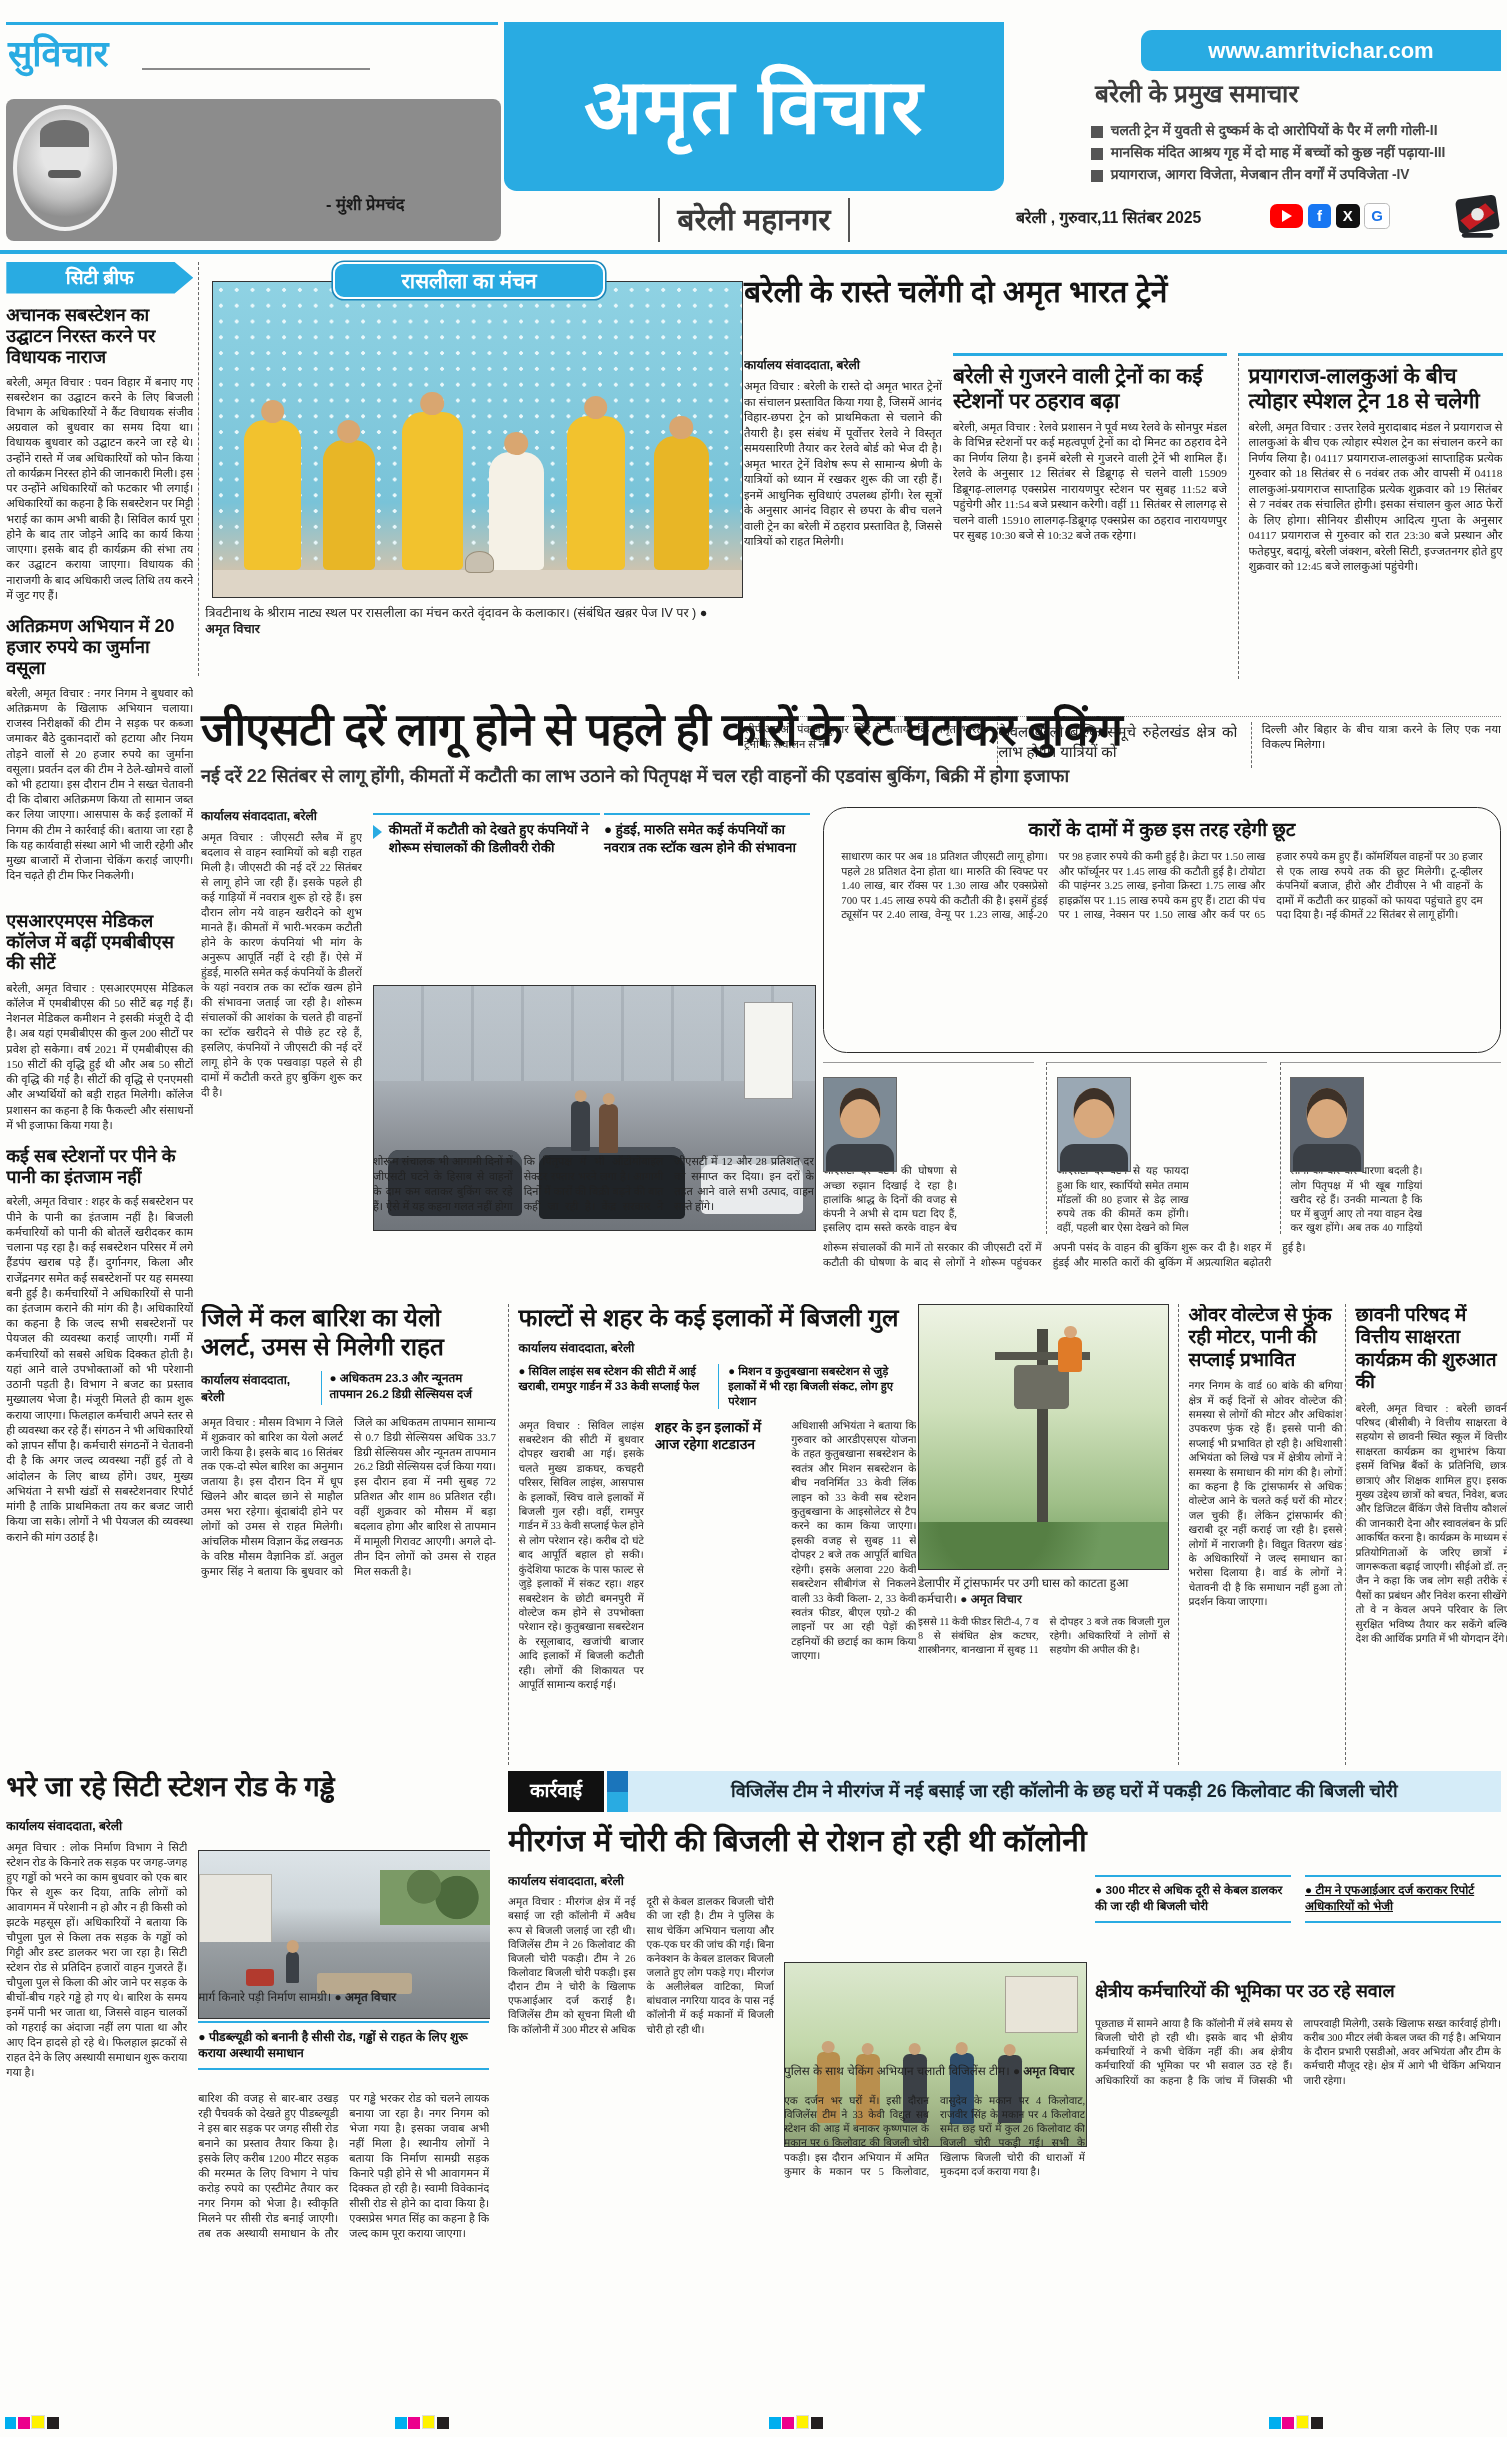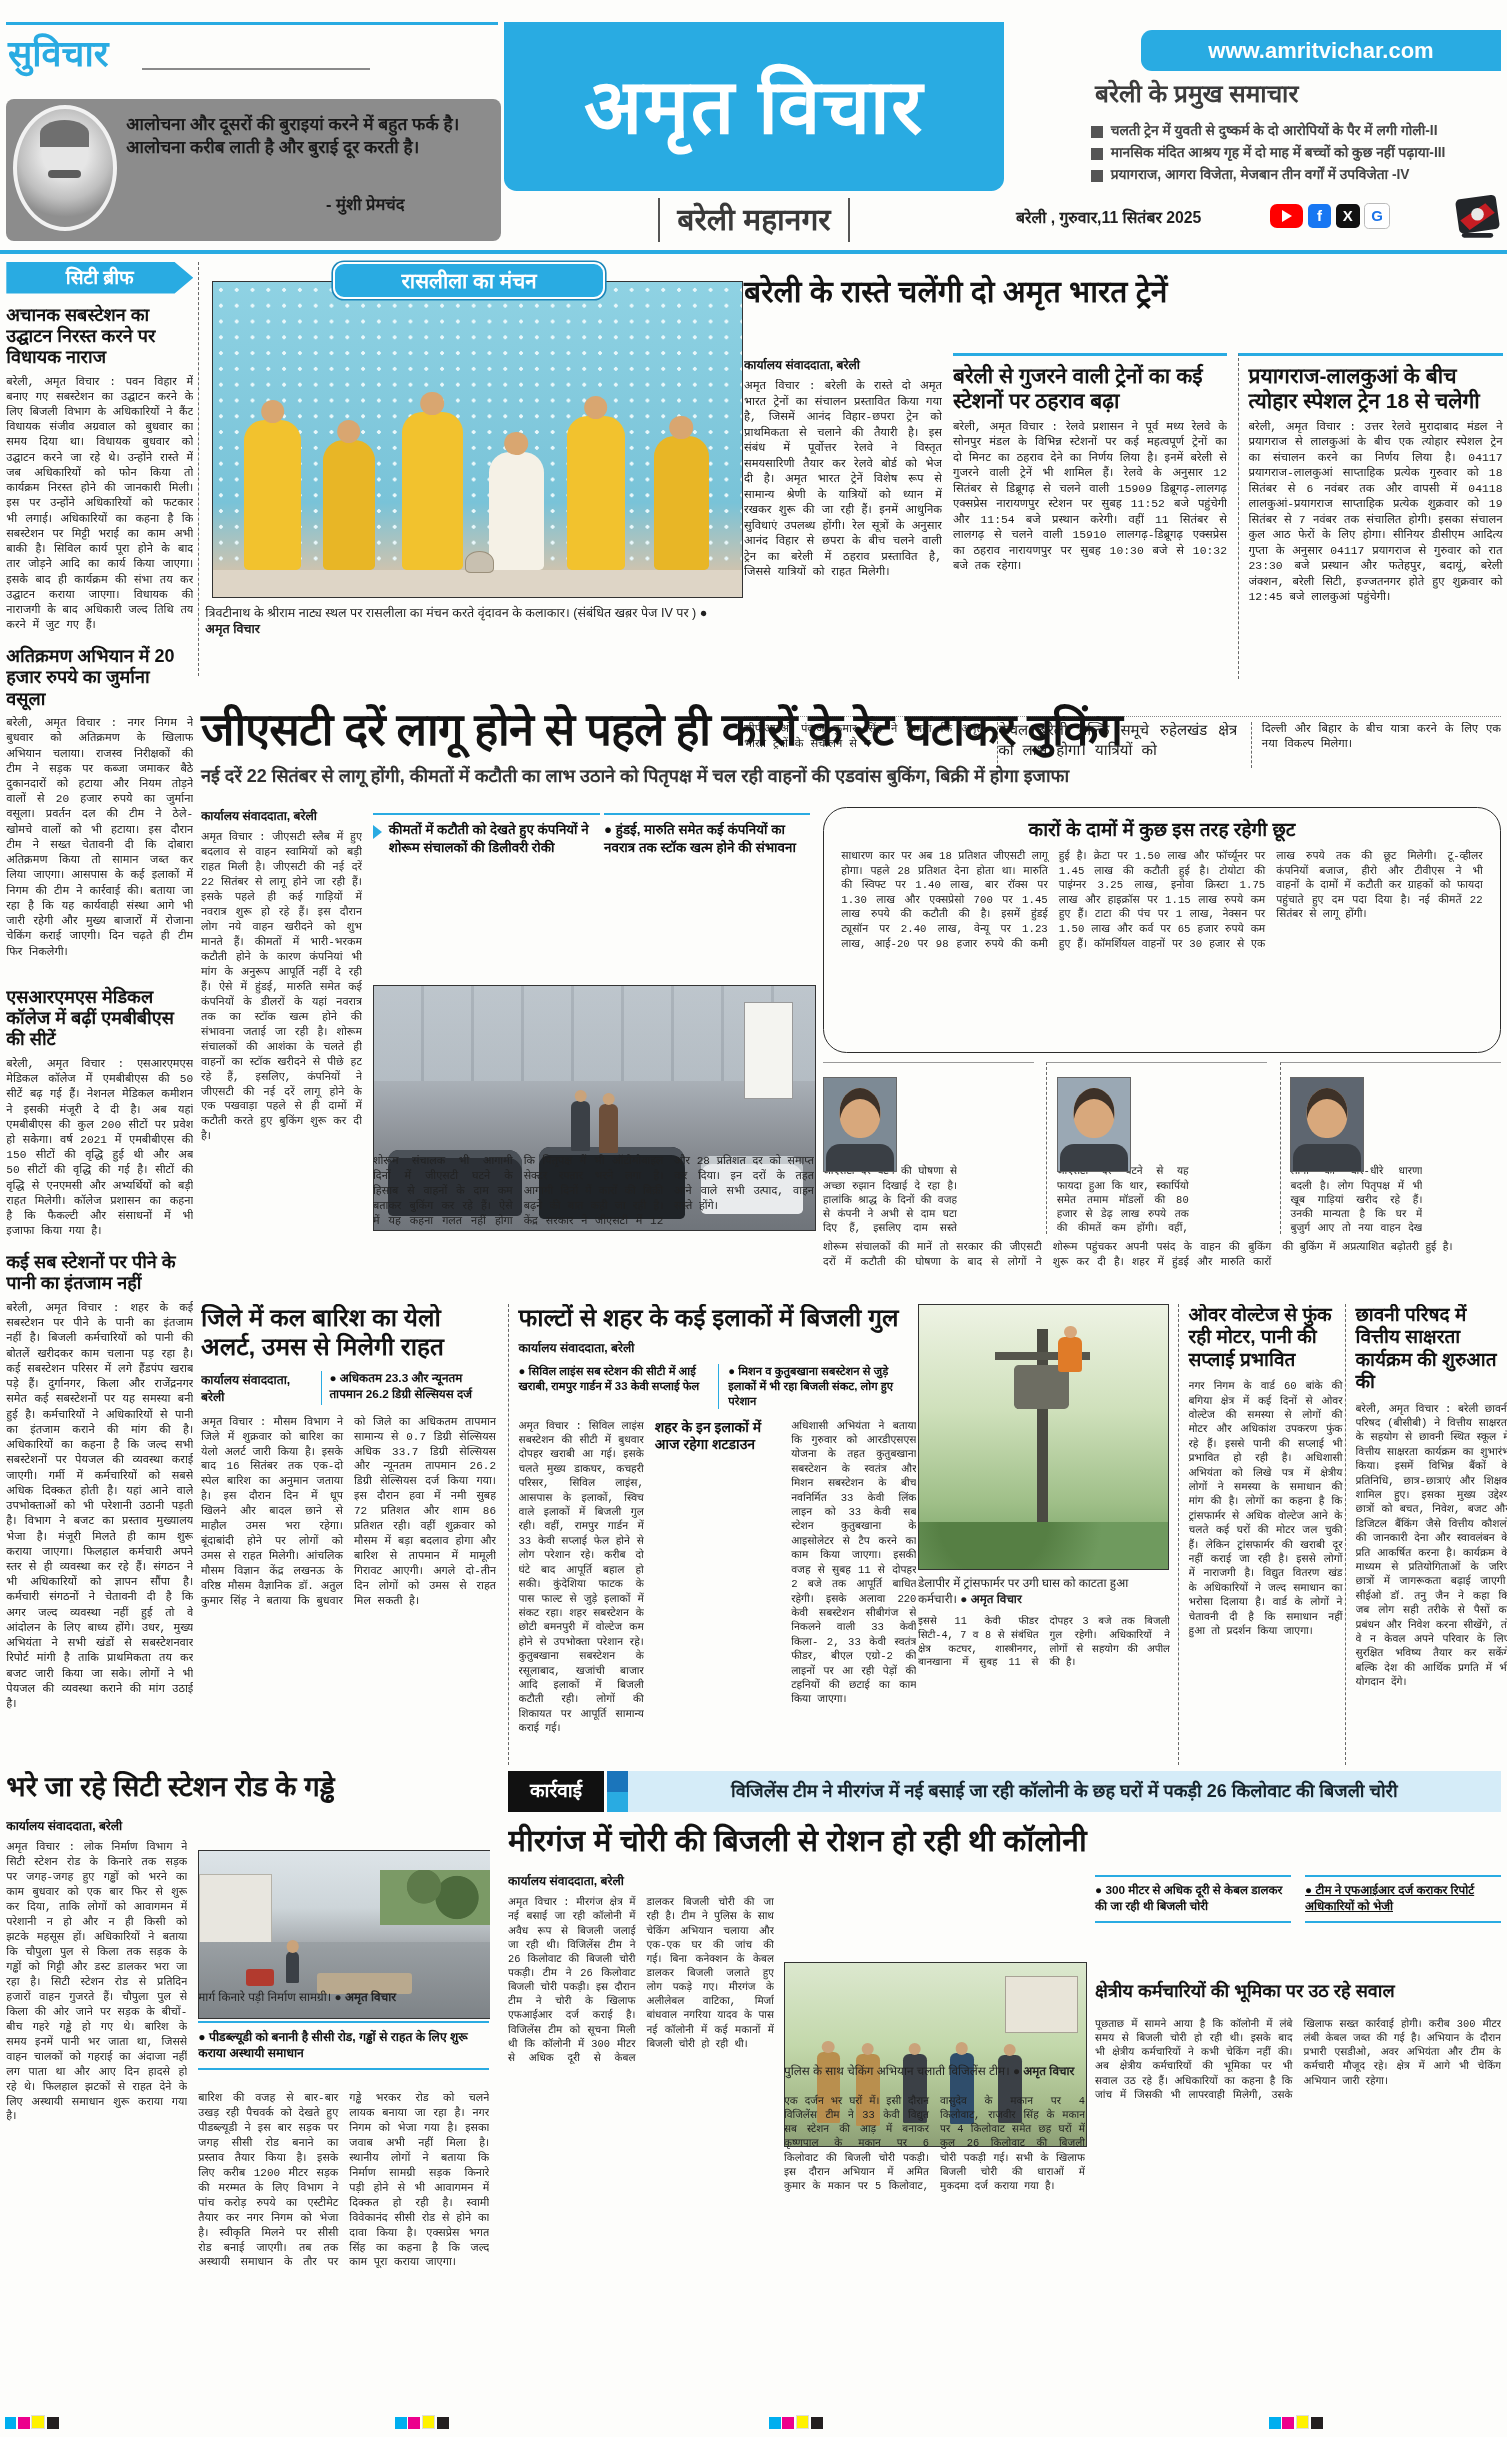--- a/index.html
+++ b/index.html
@@ -1,20 +1,20 @@
 <!DOCTYPE html>
 <html style="font-size:12.6px"><head>
 <meta charset="utf-8">
 <style>
   html,body{margin:0;padding:0;background:#e9e9e9;}
   #page{position:relative;width:1508px;height:2438px;background:#fdfdfb;overflow:hidden;
         font-family:"Liberation Sans",sans-serif;color:#1d1d1d;}
   .abs{position:absolute;}
   .hl{font-family:"Liberation Sans",sans-serif;font-weight:bold;color:#141414;line-height:1.18;}
-  .bt{font-family:Liberation Mono, monospace;text-align:justify;color:#222;line-height:1.36;overflow:hidden;}
+  .bt{font-family:Liberation Serif, serif;text-align:justify;color:#222;line-height:1.36;overflow:hidden;}
   .byline{font-weight:bold;font-size:12.2px;color:#111;font-family:"Liberation Sans",sans-serif;}
   .cols2{column-count:2;column-gap:11px;}
   .cols3{column-count:3;column-gap:11px;}
   .vdash{border-left:1.6px dashed #666;}
   .bluetop{border-top:3.9px solid #29abe2;}
   .ribbon{background:#29abe2;color:#fff;font-weight:bold;text-align:center;
           clip-path:polygon(0 0,90% 0,100% 50%,90% 100%,0 100%);}
   .pill{background:#29abe2;color:#fff;font-weight:bold;text-align:center;border-radius:11px;border:2.4px solid #fff;box-shadow:0 0 0 1.6px #1b86b9;}
   .photo{border:1.6px solid #333;overflow:hidden;position:relative;}
   .cap{font-family:"Liberation Sans",sans-serif;font-size:11.8px;color:#222;line-height:1.3;}
@@ -49,21 +49,20 @@
   <div class="abs" style="left:0;top:0;width:1508px;height:256px;">
     <div class="abs" style="left:6.3px;top:22px;width:492px;height:3.2px;background:#29abe2;"></div>
     <div class="abs hl" style="left:7.9px;top:33px;font-size:36px;color:#29abe2;">सुविचार</div>
     <div class="abs" style="left:142px;top:68px;width:228px;height:2.4px;background:#8a8a8a;"></div>
 
     <div class="abs" style="left:6.3px;top:99px;width:495px;height:142px;background:#8c8c8c;border-radius:7.9px;">
       <div class="abs" style="left:6.3px;top:6.3px;width:96px;height:118px;border-radius:50%;background:radial-gradient(circle at 50% 38%, #e6e6e6 26%, #bfbfbf 52%, #8f8f8f 72%);border:4.7px solid #f2f2f2;overflow:hidden;">
         <div class="abs" style="left:23.6px;top:11px;width:49px;height:27px;border-radius:50% 50% 0 0;background:#6f6f6f;"></div>
         <div class="abs" style="left:31.5px;top:61px;width:33px;height:7.9px;border-radius:4.7px;background:#5c5c5c;"></div>
       </div>
-      <div class="abs hl" style="left:120px;top:14px;width:362px;font-size:17.3px;color:#1b1b1b;line-height:1.35;">आलोचना और दूसरों की बुराइयां करने में बहुत फर्क है। आलोचना करीब लाती है और बुराई दूर करती है।</div>
       <div class="abs hl" style="left:236px;top:96px;width:246px;font-size:16.5px;color:#1b1b1b;text-align:center;">- मुंशी प्रेमचंद</div>
     </div>
 
     <div class="abs" style="left:504px;top:22px;width:500px;height:169px;background:#29abe2;border-radius:0 0 12.6px 12.6px;display:flex;align-items:center;justify-content:center;">
       <div class="hl" style="font-size:76px;color:#fff;letter-spacing:1.6px;">अमृत विचार</div>
     </div>
 
     <div class="abs" style="left:1141px;top:30px;width:360px;height:41px;background:#29abe2;border-radius:11px 0 0 11px;display:flex;align-items:center;justify-content:center;">
       <span class="hl" style="font-size:22px;color:#fff;">www.amritvichar.com</span>
     </div>

